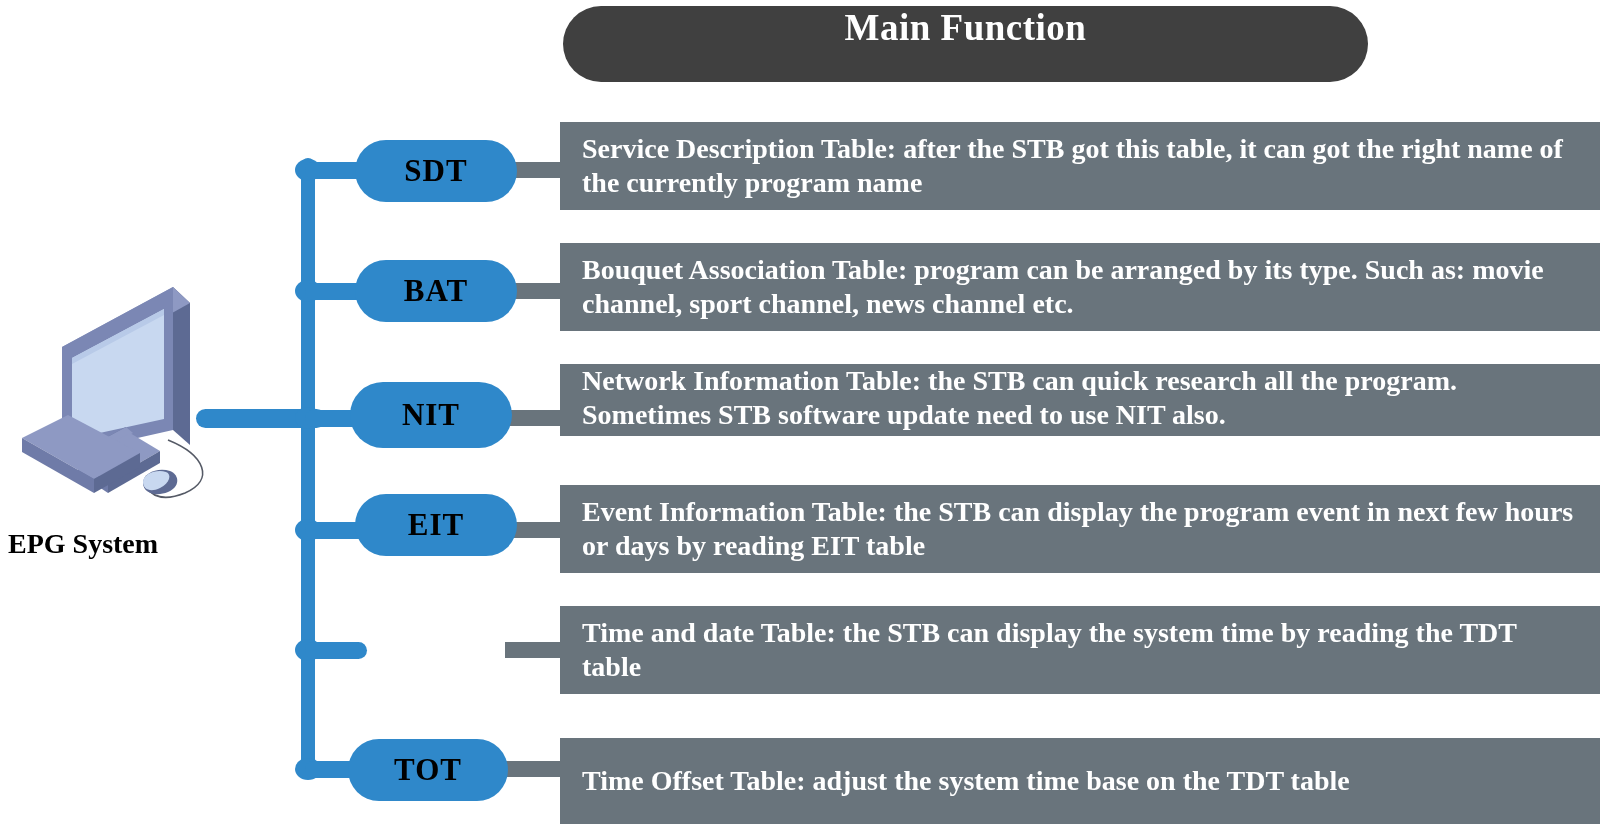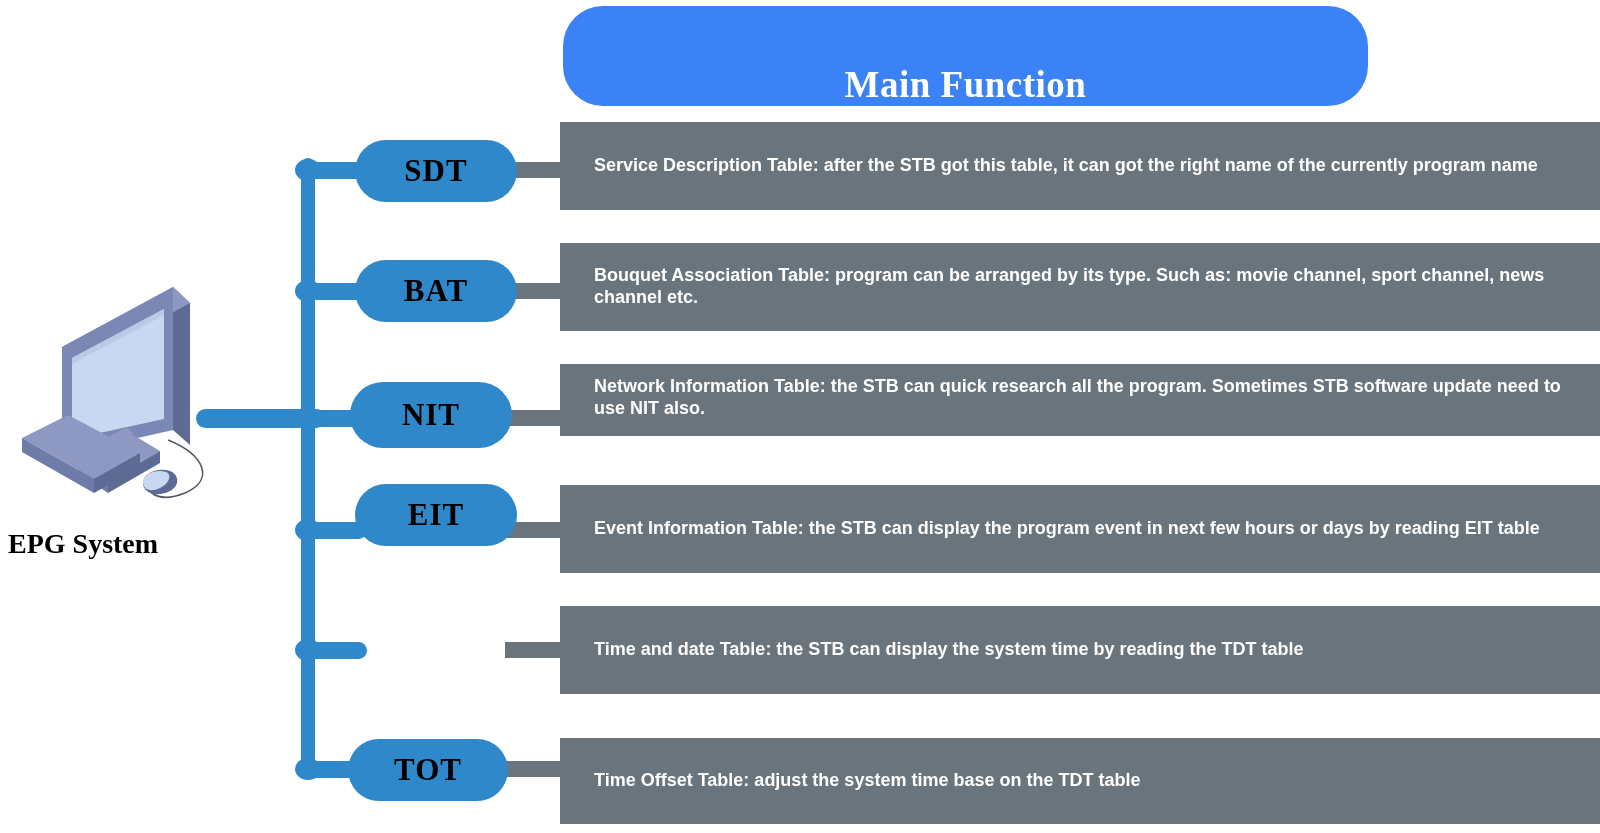--- a/index.html
+++ b/index.html
@@ -1,39 +1,39 @@
 <!DOCTYPE html>
 <html><head>
 <meta charset="utf-8">
 <style>
   html,body{margin:0;padding:0;background:#ffffff;}
   body{width:1600px;height:833px;overflow:hidden;font-family:"Liberation Serif",serif;}
   #stage{position:relative;width:1600px;height:833px;background:#fff;}
 
   
   .header-pill{
-    position:absolute;left:563px;top:6px;width:805px;height:100px;
-    background:#3b82f6;border-radius:40px;
-    display:flex;align-items:flex-end;justify-content:center;
+    position:absolute;left:563px;top:6px;width:805px;height:76px;
+    background:#404040;border-radius:40px;
+    display:flex;align-items:flex-start;justify-content:center;
   }
   .header-pill span{
     color:#ffffff;font-size:37px;font-weight:bold;
     font-family:"Liberation Serif",serif;letter-spacing:.5px;
   }
 
   
   .desc-bar{
     position:absolute;left:560px;width:1040px;
     background:#69747c;
     display:flex;align-items:center;
     box-sizing:border-box;padding:4px 22px 4px 22px;
   }
   .desc-bar p{
-    margin:12px;color:#ffffff;font-size:18px;font-weight:bold;
-    font-family:Liberation Sans, sans-serif;line-height:1.22;
+    margin:0;color:#ffffff;font-size:28px;font-weight:bold;
+    font-family:Liberation Serif, serif;line-height:1.22;
     letter-spacing:0px;
   }
 
   
   .grey-stub{position:absolute;background:#69747c;height:16px;}
 
   
   .trunk{
     position:absolute;left:301px;top:158px;width:14px;height:620px;
     background:#2f88ca;border-radius:7px;
@@ -142,21 +142,21 @@
   <div class="node" style="left:350px;top:382px;width:162px;height:66px;">
     <span>NIT</span>
   </div>
   <div class="desc-bar" style="top:364px;height:72px;align-items:flex-end;">
     <p>Network Information Table: the STB can quick research all the program. Sometimes STB software update need to use NIT also.</p>
   </div>
 
   <div class="trunk-dot" style="top:519px;"></div>
   <div class="branch" style="left:305px;top:522px;width:62px;"></div>
   <div class="grey-stub" style="left:505px;top:522px;width:60px;"></div>
-  <div class="node" style="left:355px;top:484px;width:162px;height:62px;">
+  <div class="node" style="left:355px;top:494px;width:162px;height:62px;">
     <span>EIT</span>
   </div>
   <div class="desc-bar" style="top:485px;height:88px;">
     <p>Event Information Table: the STB can display the program event in next few hours or days by reading EIT table</p>
   </div>
 
   <div class="trunk-dot" style="top:639px;"></div>
   <div class="branch" style="left:305px;top:642px;width:62px;"></div>
   <div class="grey-stub" style="left:505px;top:642px;width:60px;"></div>
   <div class="desc-bar" style="top:606px;height:88px;">

